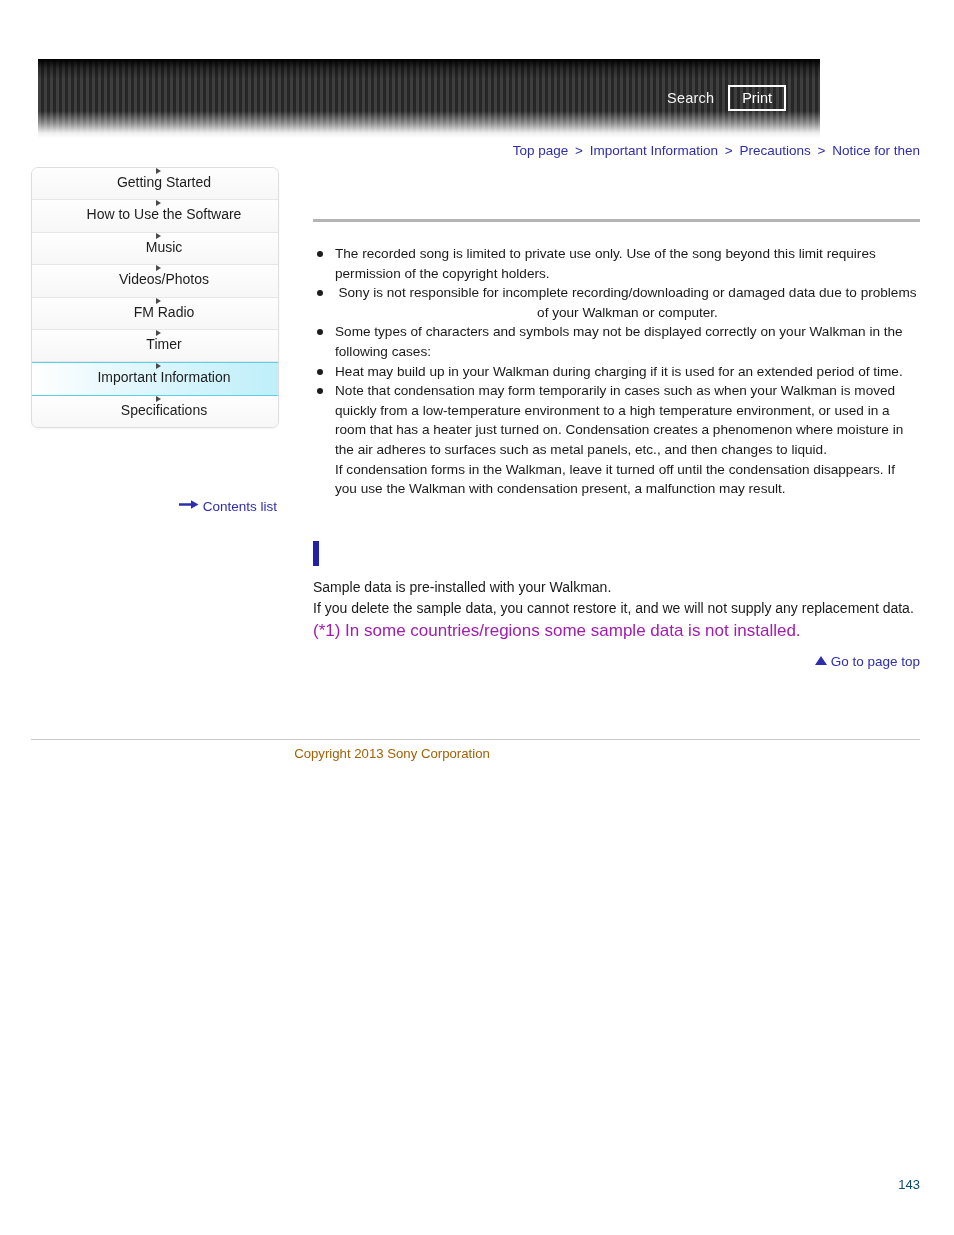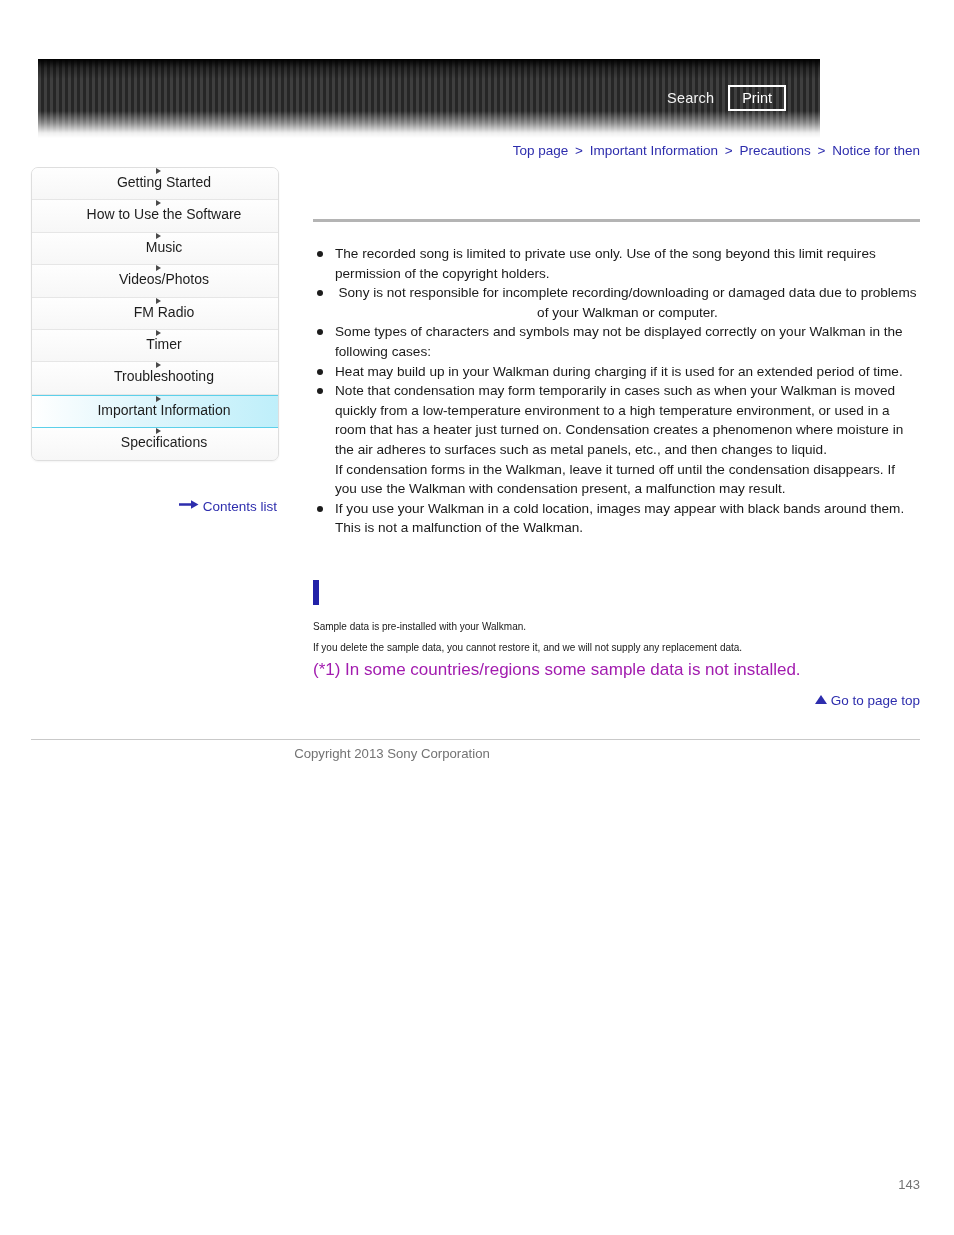--- a/index.html
+++ b/index.html
@@ -221,21 +221,21 @@
     flex: none;
     margin-right: 10px;
   }
   .section-title {
     font-size: 15px;
     font-weight: bold;
     color: #1a1a1a;
     line-height: 25px;
   }
   .body-line {
-    font-size: 10px;
+    font-size: 14px;
     line-height: 21px;
     color: #1a1a1a;
   }
   .footnote {
     font-size: 17px;
     line-height: 20px;
     color: #a21caf;
     margin-top: 2px;
   }
 
@@ -267,30 +267,30 @@
     height: 1px;
     background: #c9c9c9;
   }
   .copyright {
     position: absolute;
     left: 0;
     top: 738px;
     width: 784px;
     text-align: center;
     font-size: 13.2px;
-    color: #737373;
+    color: #a16207;
     padding-top: 8px;
   }
 
   .page-number {
     position: absolute;
     right: 34px;
     top: 1177px;
     font-size: 13px;
-    color: #737373;
+    color: #0c4a6e;
   }
 </style>
 </head>
 <body>
 
 <div class="header-banner">
   <div class="header-stripes"></div>
   <div class="header-right">
     <span class="search-label">Search</span>
     <button class="print-button">Print</button>
@@ -325,24 +325,20 @@
       <span>Videos/Photos</span>
     </div>
     <div class="nav-item">
       <span class="tri"></span>
       <span>FM Radio</span>
     </div>
     <div class="nav-item">
       <span class="tri"></span>
       <span>Timer</span>
     </div>
-    <div class="nav-item">
-      <span class="tri"></span>
-      <span>Troubleshooting</span>
-    </div>
     <div class="nav-item active">
       <span class="tri"></span>
       <span>Important Information</span>
     </div>
     <div class="nav-item">
       <span class="tri"></span>
       <span>Specifications</span>
     </div>
   </nav>
 
@@ -368,23 +364,20 @@
       <li>
         <div style="white-space: pre-line;">Some types of characters and symbols may not be displayed correctly on your Walkman in the following cases:</div>
       </li>
       <li>
         <div style="white-space: pre-line;">Heat may build up in your Walkman during charging if it is used for an extended period of time.</div>
       </li>
       <li>
         <div style="white-space: pre-line;">Note that condensation may form temporarily in cases such as when your Walkman is moved quickly from a low-temperature environment to a high temperature environment, or used in a room that has a heater just turned on. Condensation creates a phenomenon where moisture in the air adheres to surfaces such as metal panels, etc., and then changes to liquid.
 If condensation forms in the Walkman, leave it turned off until the condensation disappears. If you use the Walkman with condensation present, a malfunction may result.</div>
       </li>
-      <li>
-        <div style="white-space: pre-line;">If you use your Walkman in a cold location, images may appear with black bands around them. This is not a malfunction of the Walkman.</div>
-      </li>
     </ul>
 
   <div class="section-block">
     <div class="section-marker-row">
       <span class="section-marker"></span>
       <span class="section-title"></span>
     </div>
     <div class="body-line">Sample data is pre-installed with your Walkman.</div>
     <div class="body-line">If you delete the sample data, you cannot restore it, and we will not supply any replacement data.</div>
     <div class="footnote">(*1) In some countries/regions some sample data is not installed.</div>

